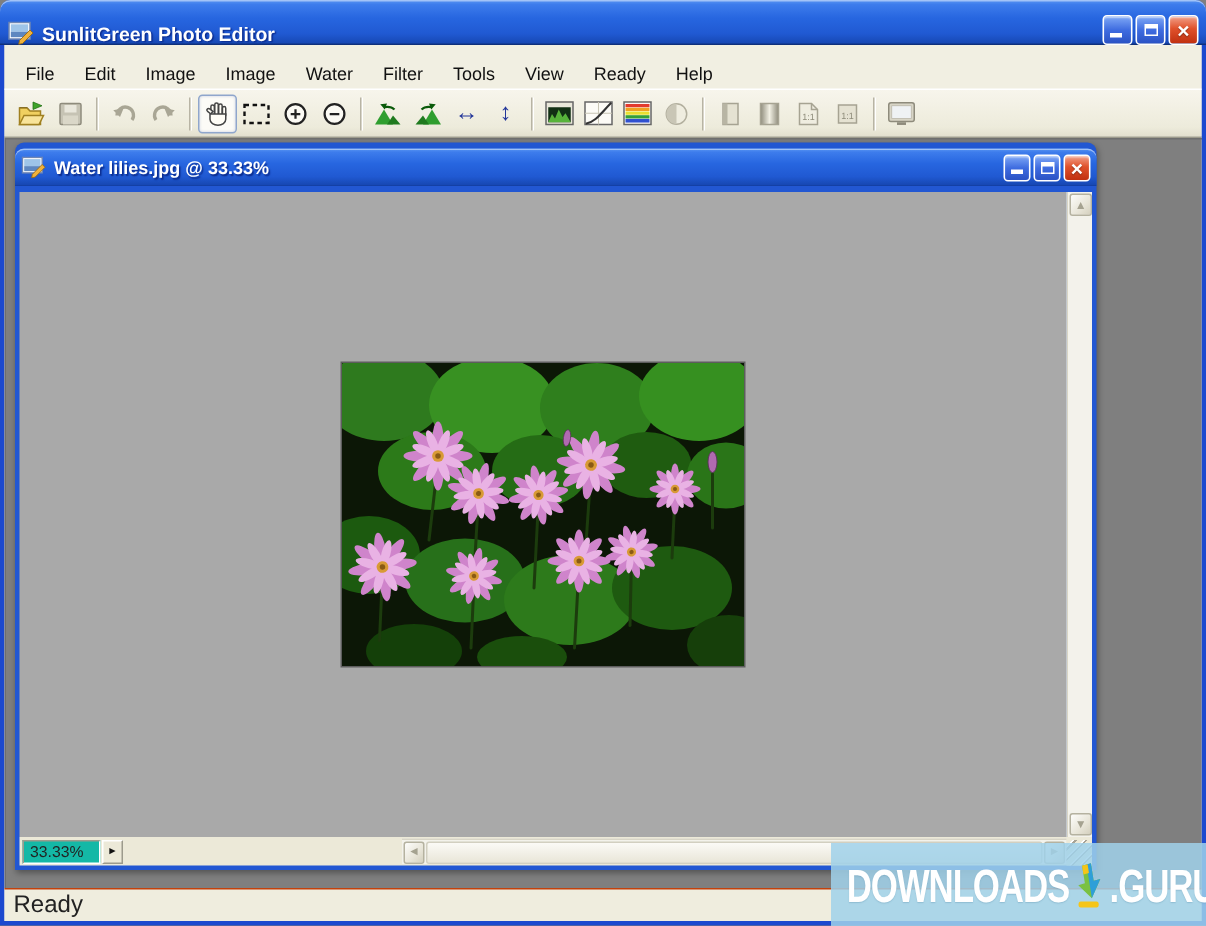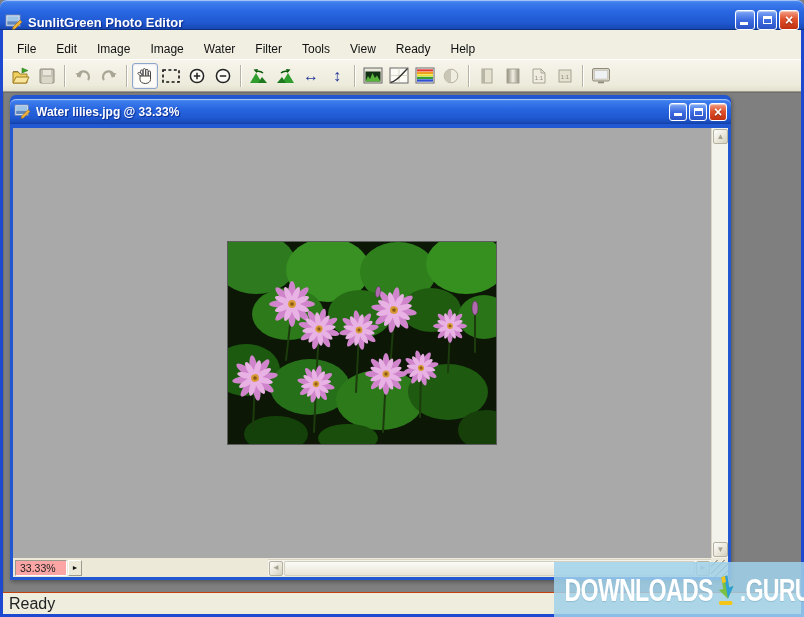--- a/index.html
+++ b/index.html
@@ -65,21 +65,21 @@
   
   .vscroll { width:17px; background:#F3F2EB; display:flex; flex-direction:column;
     justify-content:space-between; border-left:1px solid #D8D5C6; }
   .sbtn { background:linear-gradient(135deg,#FDFDFB 0%,#E8E5D8 60%,#D4D0BE 100%);
     border:1px solid #B5B2A0; border-radius:2px; color:#A5A290; font-size:8px;
     display:flex; align-items:center; justify-content:center; line-height:1; }
   .vscroll .sbtn { width:15px; height:15px; margin:1px; }
 
   .child-bottom { height:19px; background:#ECE9D8; display:flex; align-items:center; }
   .zoom-panel { width:52px; height:16px; margin-left:2px; font-size:10.5px; color:#222;
-    background:#fca5a5; border:1px solid; border-color:#9C9A8C #FFFFFF #FFFFFF #9C9A8C;
+    background:#14b8a6; border:1px solid; border-color:#9C9A8C #FFFFFF #FFFFFF #9C9A8C;
     display:flex; align-items:center; padding-left:4px; }
   .zoom-drop { width:14px; height:16px; margin-left:1px; background:#ECE9D8;
     border:1px solid; border-color:#FFFFFF #9C9A8C #9C9A8C #FFFFFF;
     font-size:7px; color:#111; display:flex; align-items:center; justify-content:center; }
   .bottom-spacer { width:186px; height:17px; }
   .hscroll { flex:1; height:17px; background:#F3F2EB; border-top:1px solid #D8D5C6;
     display:flex; align-items:center; }
   .hscroll .sbtn { width:14px; height:15px; margin:0 1px; }
   .hscroll .track { flex:1; height:15px; background:linear-gradient(180deg,#FBFAF6,#E9E6D8); border:1px solid #D2CFC0; border-radius:2px; }
   .corner-grip { width:17px; height:17px; align-self:flex-end;

